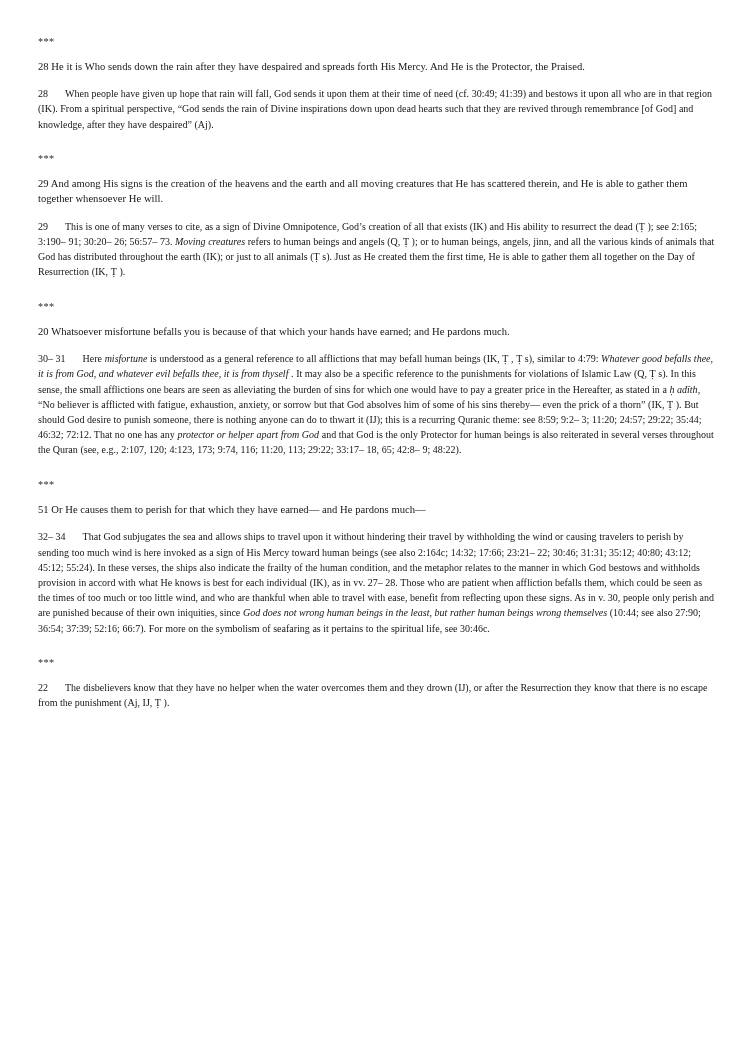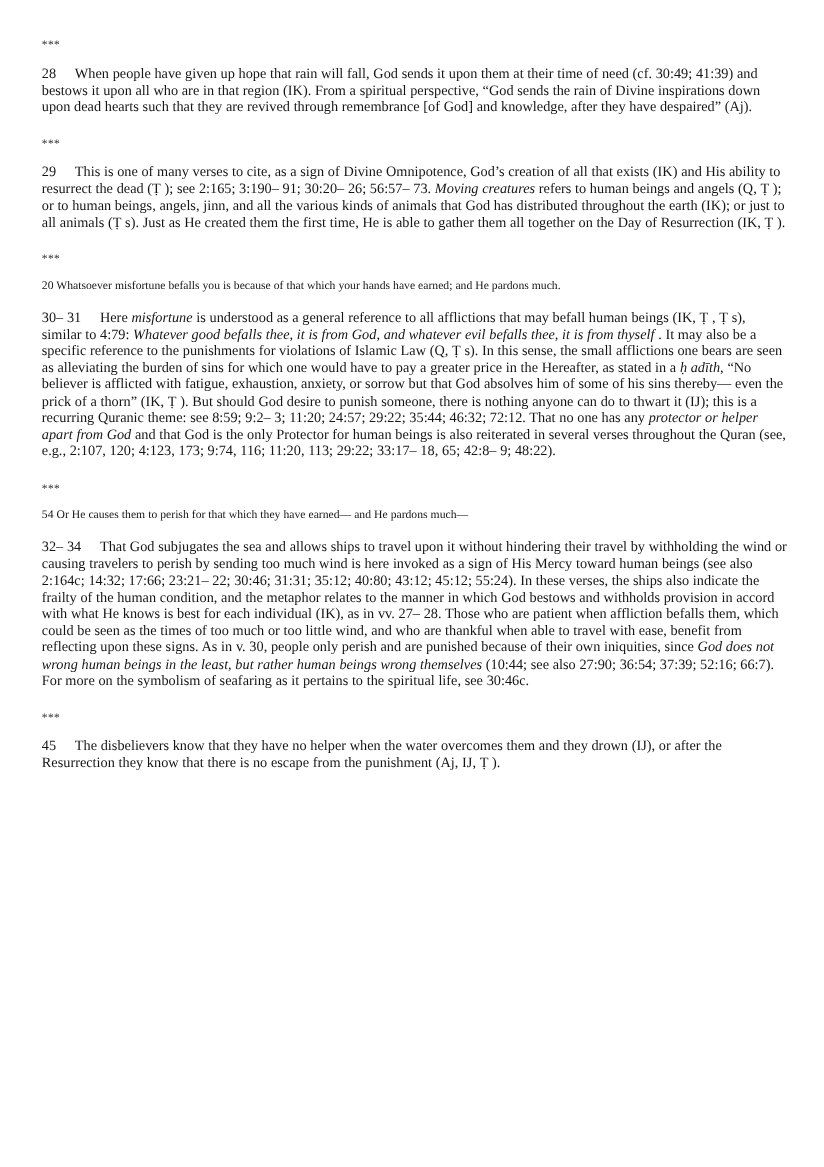--- a/index.html
+++ b/index.html
@@ -38,21 +38,21 @@
   .verse {
     font-size: 10.6px;
     line-height: 15.2px;
     text-align: left;
     margin: 0 0 12.5px 0;
     color: #151515;
     word-spacing: 0.1px;
   }
   
   .commentary {
-    font-size: 13px;
+    font-size: 10px;
     line-height: 15.2px;
     text-align: left;
     margin: 0 0 12.5px 0;
     color: #151515;
     word-spacing: 0.1px;
   }
   
   .vnum {
     white-space: pre;
   }
@@ -67,30 +67,32 @@
   .spacer-lg {
     height: 7px;
   }
 </style>
 </head>
 <body>
 
 <div class="page">
   <div class="block" id="content">
       <div class="sep">***</div>
+      <p class="verse">28 He it is Who sends down the rain after they have despaired and spreads forth His Mercy. And He is the Protector, the Praised.</p>
       <p class="commentary"><span class="vnum">28</span><span class="gap"></span><span>When people have given up hope that rain will fall, God sends it upon them at their time of need (cf. 30:49; 41:39) and bestows it upon all who are in that region (IK). From a spiritual perspective, “God sends the rain of Divine inspirations down upon dead hearts such that they are revived through remembrance [of God] and knowledge, after they have despaired” (Aj).</span></p>
       <div class="spacer-lg"></div>
       <div class="sep">***</div>
+      <p class="verse">29 And among His signs is the creation of the heavens and the earth and all moving creatures that He has scattered therein, and He is able to gather them together whensoever He will.</p>
       <p class="commentary"><span class="vnum">29</span><span class="gap"></span><span>This is one of many verses to cite, as a sign of Divine Omnipotence, God’s creation of all that exists (IK) and His ability to resurrect the dead (Ṭ ); see 2:165; 3:190– 91; 30:20– 26; 56:57– 73. </span><i>Moving creatures</i><span> refers to human beings and angels (Q, Ṭ ); or to human beings, angels, jinn, and all the various kinds of animals that God has distributed throughout the earth (IK); or just to all animals (Ṭ s). Just as He created them the first time, He is able to gather them all together on the Day of Resurrection (IK, Ṭ ).</span></p>
       <div class="spacer-lg"></div>
       <div class="sep">***</div>
       <p class="verse">20 Whatsoever misfortune befalls you is because of that which your hands have earned; and He pardons much.</p>
       <p class="commentary"><span class="vnum">30– 31</span><span class="gap"></span><span>Here </span><i>misfortune</i><span> is understood as a general reference to all afflictions that may befall human beings (IK, Ṭ , Ṭ s), similar to 4:79: </span><i>Whatever good befalls thee, it is from God, and whatever evil befalls thee, it is from thyself</i><span> . It may also be a specific reference to the punishments for violations of Islamic Law (Q, Ṭ s). In this sense, the small afflictions one bears are seen as alleviating the burden of sins for which one would have to pay a greater price in the Hereafter, as stated in a </span><i>ḥ adīth</i><span>, “No believer is afflicted with fatigue, exhaustion, anxiety, or sorrow but that God absolves him of some of his sins thereby— even the prick of a thorn” (IK, Ṭ ). But should God desire to punish someone, there is nothing anyone can do to thwart it (IJ); this is a recurring Quranic theme: see 8:59; 9:2– 3; 11:20; 24:57; 29:22; 35:44; 46:32; 72:12. That no one has any </span><i>protector or helper apart from God</i><span> and that God is the only Protector for human beings is also reiterated in several verses throughout the Quran (see, e.g., 2:107, 120; 4:123, 173; 9:74, 116; 11:20, 113; 29:22; 33:17– 18, 65; 42:8– 9; 48:22).</span></p>
       <div class="spacer-lg"></div>
       <div class="sep">***</div>
-      <p class="verse">54 Or He causes them to perish for that which they have earned— and He pardons much—</p>
+      <p class="verse">51 Or He causes them to perish for that which they have earned— and He pardons much—</p>
       <p class="commentary"><span class="vnum">32– 34</span><span class="gap"></span><span>That God subjugates the sea and allows ships to travel upon it without hindering their travel by withholding the wind or causing travelers to perish by sending too much wind is here invoked as a sign of His Mercy toward human beings (see also 2:164c; 14:32; 17:66; 23:21– 22; 30:46; 31:31; 35:12; 40:80; 43:12; 45:12; 55:24). In these verses, the ships also indicate the frailty of the human condition, and the metaphor relates to the manner in which God bestows and withholds provision in accord with what He knows is best for each individual (IK), as in vv. 27– 28. Those who are patient when affliction befalls them, which could be seen as the times of too much or too little wind, and who are thankful when able to travel with ease, benefit from reflecting upon these signs. As in v. 30, people only perish and are punished because of their own iniquities, since </span><i>God does not wrong human beings in the least, but rather human beings wrong themselves</i><span> (10:44; see also 27:90; 36:54; 37:39; 52:16; 66:7). For more on the symbolism of seafaring as it pertains to the spiritual life, see 30:46c.</span></p>
       <div class="spacer-lg"></div>
       <div class="sep">***</div>
-      <p class="commentary"><span class="vnum">45</span><span class="gap"></span><span>The disbelievers know that they have no helper when the water overcomes them and they drown (IJ), or after the Resurrection they know that there is no escape from the punishment (Aj, IJ, Ṭ ).</span></p>
+      <p class="commentary"><span class="vnum">22</span><span class="gap"></span><span>The disbelievers know that they have no helper when the water overcomes them and they drown (IJ), or after the Resurrection they know that there is no escape from the punishment (Aj, IJ, Ṭ ).</span></p>
       <div class="spacer-lg"></div>
     </div>
 </div>
 
 </body></html>

